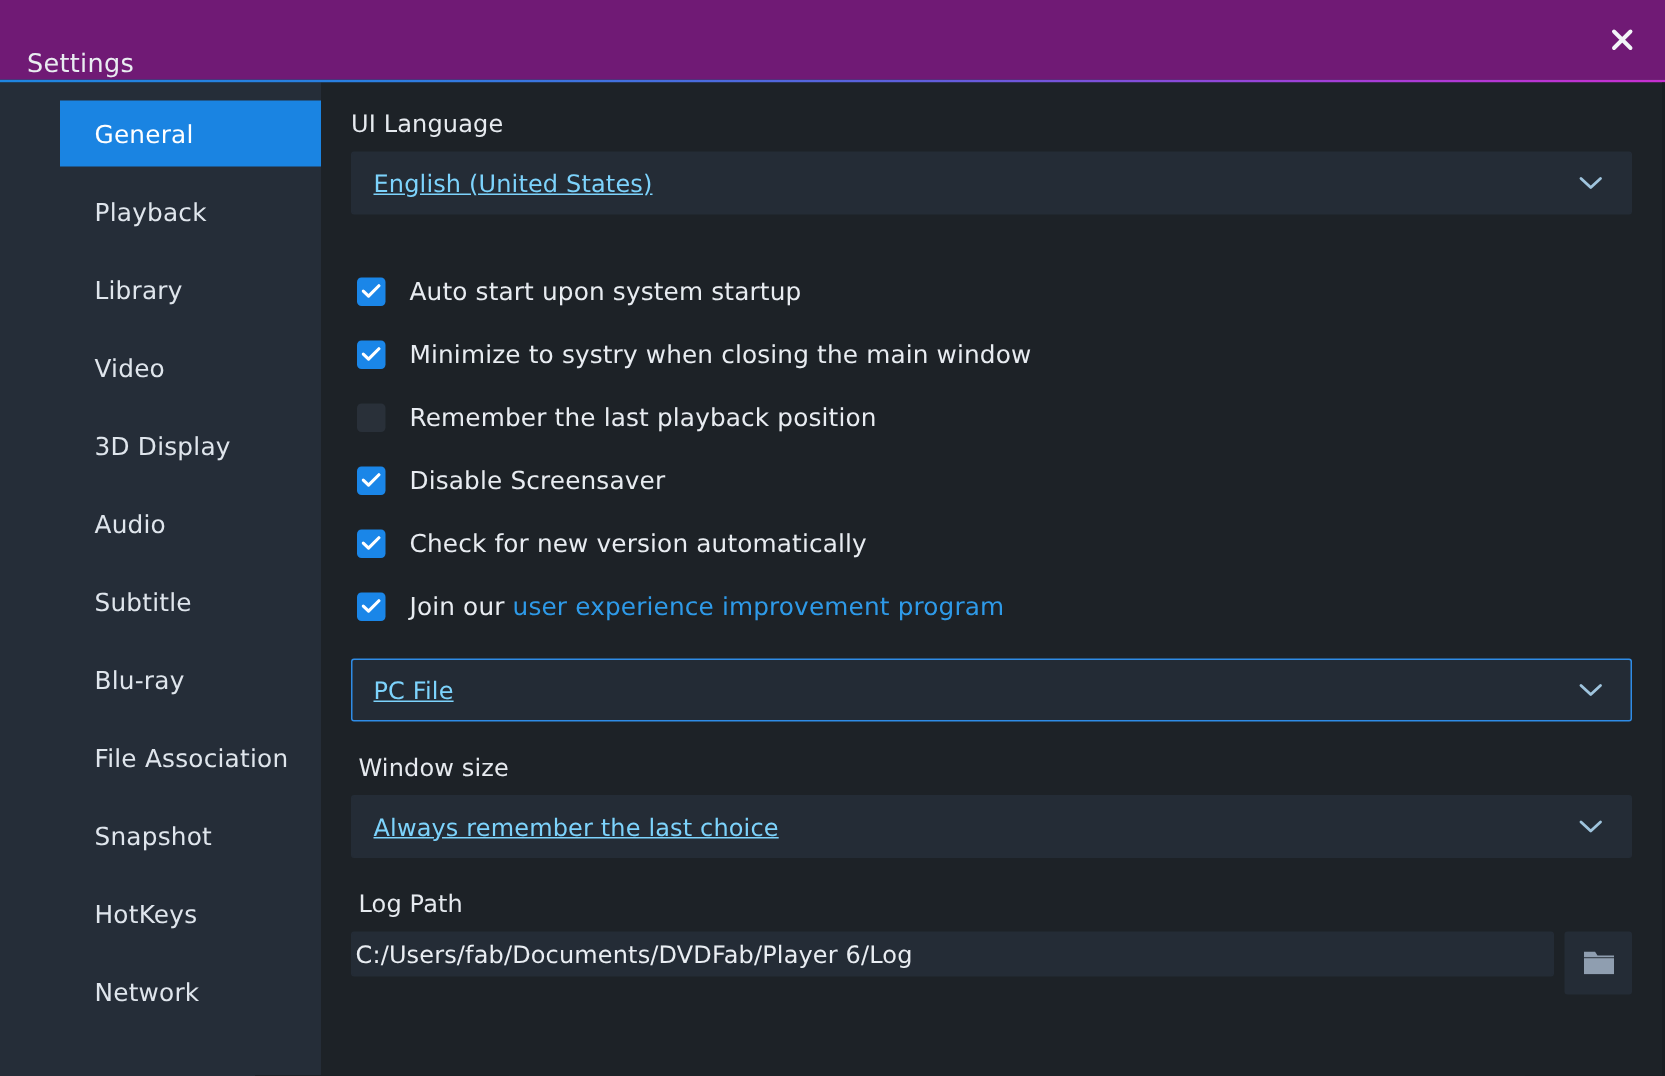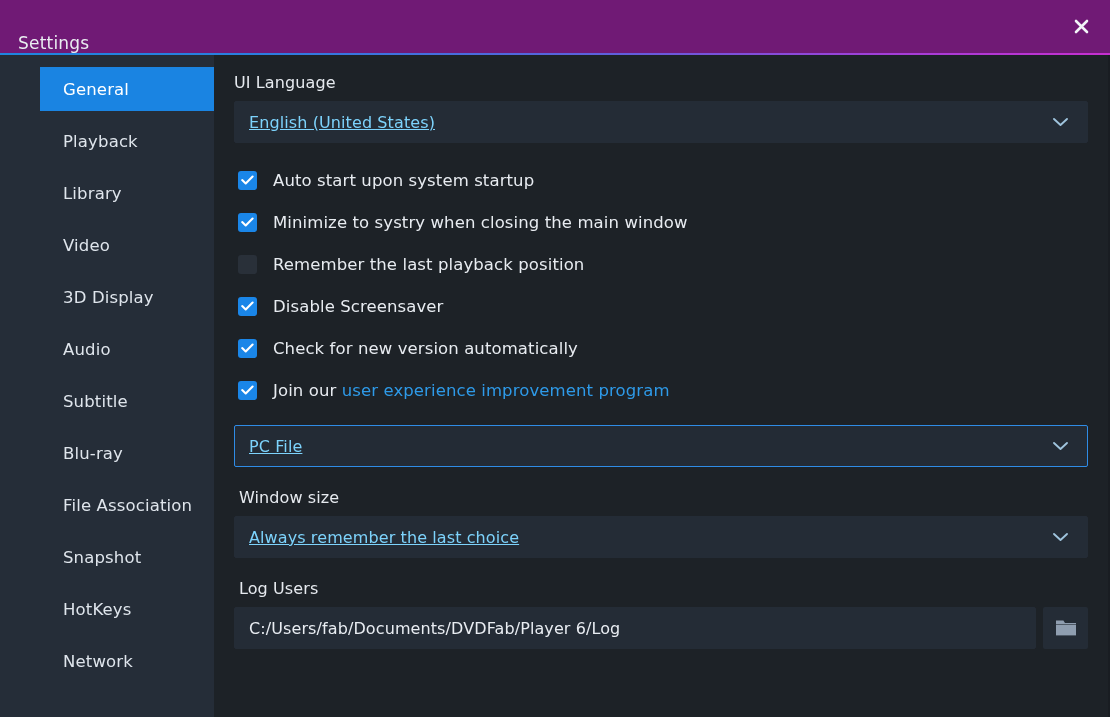--- a/index.html
+++ b/index.html
@@ -139,21 +139,21 @@
   .select .value { flex: 1; letter-spacing: 0.1px; }
 
   .chev {
     width: 17px;
     height: 10px;
     flex-shrink: 0;
     margin-right: 4px;
   }
 
   
-  .check-list { margin-top: 22px; }
+  .check-list { margin-top: 36px; }
 
   .check-row {
     display: flex;
     align-items: center;
     height: 30px;
     margin-bottom: 12px;
     cursor: default;
   }
   .check-row:last-child { margin-bottom: 0; }
 
@@ -189,27 +189,27 @@
   .group.g-window { margin-top: 21px; }
   .group.g-log    { margin-top: 21px; }
 
   .path-row {
     display: flex;
     align-items: stretch;
     gap: 7px;
   }
   .path-input {
     flex: 1;
-    height: 42px;
+    height: 30px;
     background: #242c36;
     border: 1px solid #242c36;
     border-radius: 2px;
     display: flex;
     align-items: center;
-    padding: 0 14px;
+    padding: 0 2px;
     font-size: 16px;
     color: #e9edf2;
     letter-spacing: 0.1px;
   }
   .browse-btn {
     width: 45px;
     height: 42px;
     background: #242c36;
     border-radius: 2px;
     display: flex;
@@ -361,21 +361,21 @@
         <div class="field-label indent">Window size</div>
         <div class="select">
           <span class="value">Always remember the last choice</span>
           <svg class="chev" viewBox="0 0 17 10">
             <path d="M2 2 L8.5 8 L15 2" fill="none" stroke="#9fc4dd" stroke-width="1.9" stroke-linecap="round" stroke-linejoin="round"></path>
           </svg>
         </div>
       </div>
 
       <div class="group g-log">
-        <div class="field-label indent">Log Users</div>
+        <div class="field-label indent">Log Path</div>
         <div class="path-row">
           <div class="path-input">
             <span>C:/Users/fab/Documents/DVDFab/Player 6/Log</span>
           </div>
           <div class="browse-btn">
             <svg width="22" height="18" viewBox="0 0 22 18" aria-hidden="true">
               <path d="M1 1.5 H8.4 L10 4 H21 V5.2 H1 Z" fill="#8f9eb0"></path>
               <rect x="1" y="5.8" width="20" height="10.6" fill="#8f9eb0"></rect>
             </svg>
           </div>

